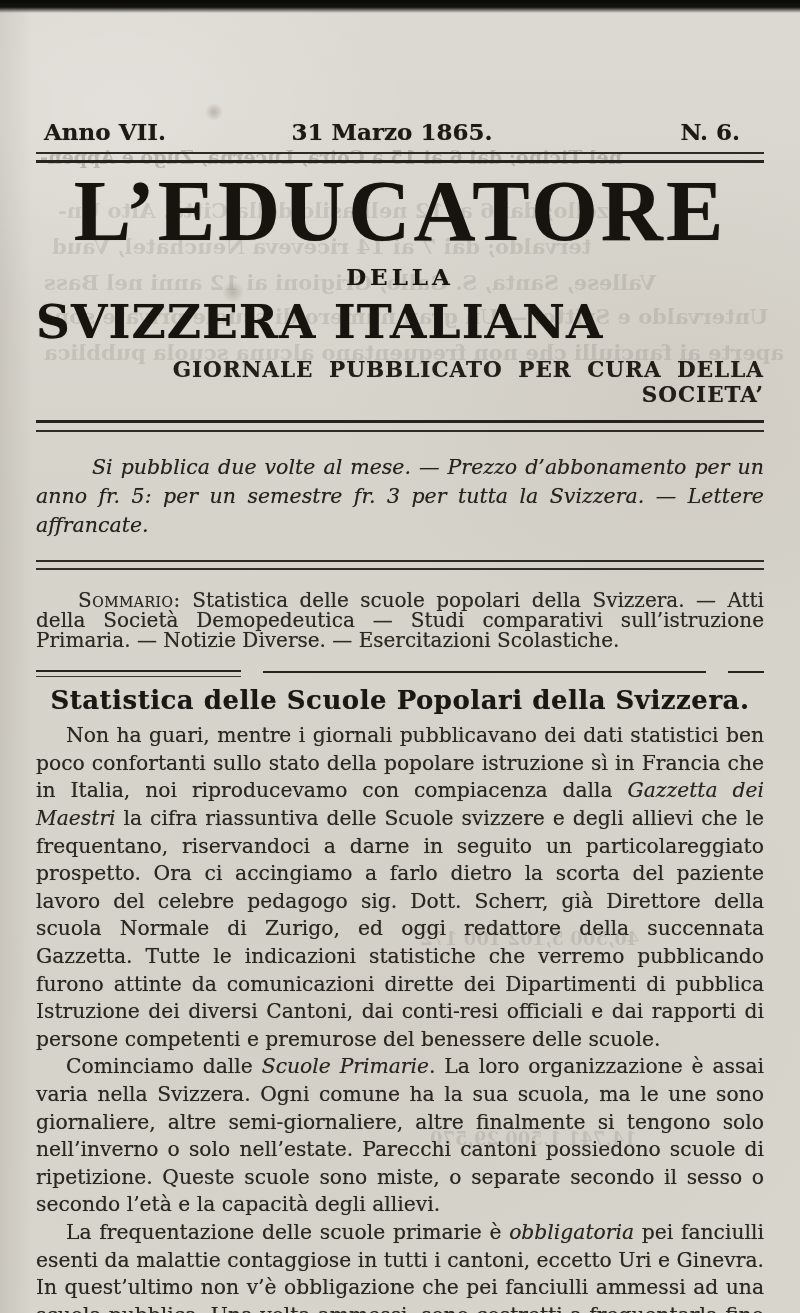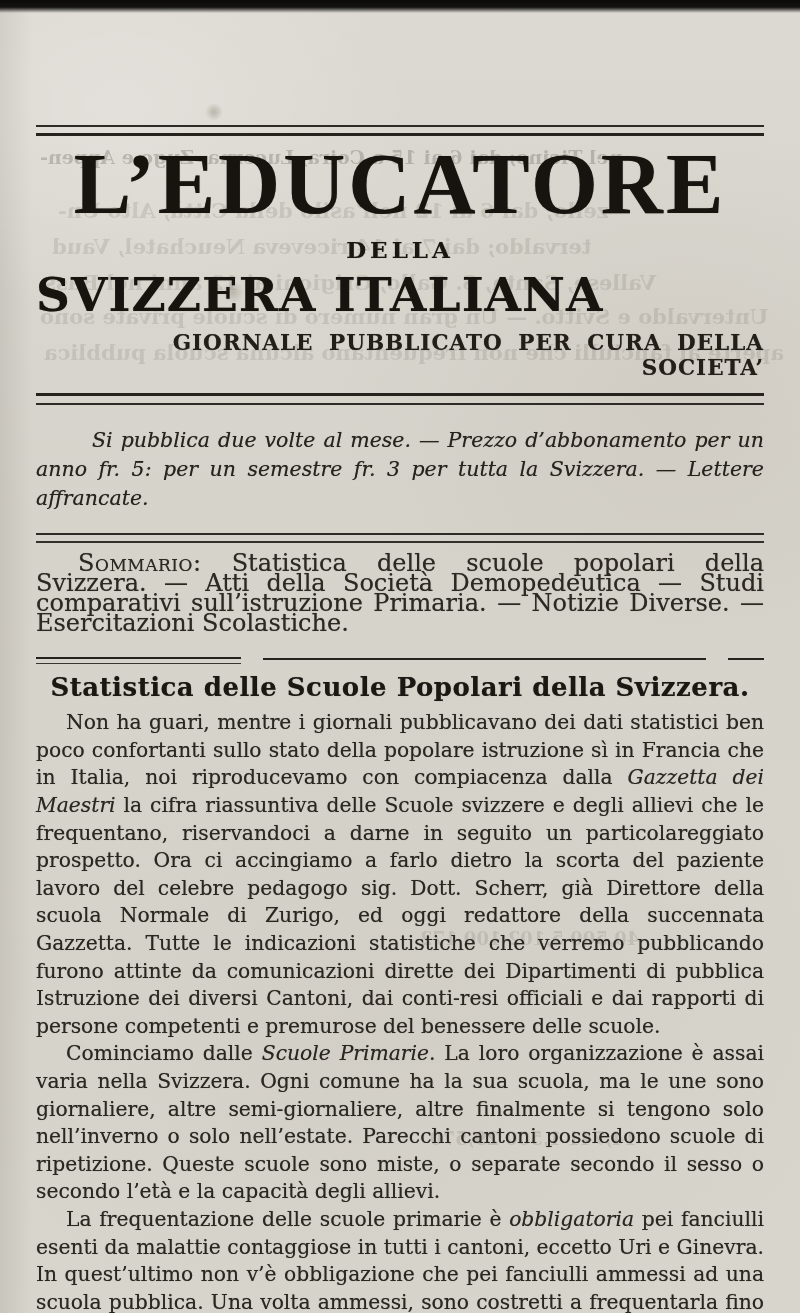--- a/index.html
+++ b/index.html
@@ -43,21 +43,21 @@
   .rule-broken .seg2{flex:1;border-top:2px solid #26221d;height:4px;margin-top:1px;}
   .rule-broken .seg3{width:36px;border-top:2px solid #26221d;height:4px;margin-top:1px;}
   .m-title{font-size:86px;font-weight:bold;text-align:center;letter-spacing:3px;
     line-height:0.98;margin-top:6px;color:#17140f;font-family:Liberation Serif, serif;}
   .m-della{text-align:center;font-size:23px;font-weight:bold;letter-spacing:4px;margin-top:10px;color:#1a1712;}
   .m-sviz{font-size:47px;font-weight:bold;letter-spacing:1px;margin-top:4px;color:#17140f;}
   .m-sub1{text-align:right;font-size:21.5px;font-weight:bold;letter-spacing:1px;word-spacing:7px;margin-top:8px;color:#221e18;}
   .m-sub2{text-align:center;font-size:21.5px;font-weight:bold;letter-spacing:1px;word-spacing:3px;margin-top:3px;color:#221e18;}
   .subscription{font-style:italic;font-size:20.5px;line-height:29px;
     text-align:justify;text-indent:56px;color:#26221c;}
-  .sommario{font-size:24px;line-height:20px;margin-top:10px;text-align:justify;
+  .sommario{font-size:20px;line-height:20px;text-align:justify;
     text-indent:42px;color:#2d2922;}
   .sc{font-variant:small-caps;letter-spacing:0.5px;}
   .headline{font-size:26px;font-weight:bold;text-align:center;letter-spacing:0.5px;
     margin-top:8px;color:#1b1712;}
   .body-text{margin-top:7px;font-size:20.3px;line-height:27.6px;text-align:justify;color:#2a2620;}
   .body-text p{margin:0;text-indent:30px;}
   .it{font-style:italic;}
 </style>
 </head>
 <body>
@@ -69,20 +69,25 @@
   <div class="ghost g1">zello; dai 6 ai 12 nell’asilo della Città, Alto Un-</div>
   <div class="ghost g2">tervaldo; dai 7 ai 14 riceveva Neuchatel, Vaud</div>
   <div class="ghost g3">Vallese, Santa, S. Gallo, Grigioni ai 12 anni nel Bass</div>
   <div class="ghost g4">Untervaldo e Svitto. — Un gran numero di scuole private sono</div>
   <div class="ghost g5">aperte ai fanciulli che non frequentano alcuna scuola pubblica</div>
   <div class="ghost g6">40,500   5,102   100   172</div>
   <div class="ghost g7">14,741   1,500   29,570</div>
 
   <div class="col">
 
+    <div class="hdr">
+      <span class="anno">Anno VII.</span>
+      <span class="date">31 Marzo 1865.</span>
+      <span class="num">N. 6.</span>
+    </div>
 
     <div class="rule-a"></div>
 
     <div class="m-title">L’EDUCATORE</div>
     <div class="m-della">DELLA</div>
     <div class="m-sviz">SVIZZERA ITALIANA</div>
     <div class="m-sub1">GIORNALE PUBBLICATO PER CURA DELLA SOCIETA’</div>
 
     <div class="rule-b"></div>
 

